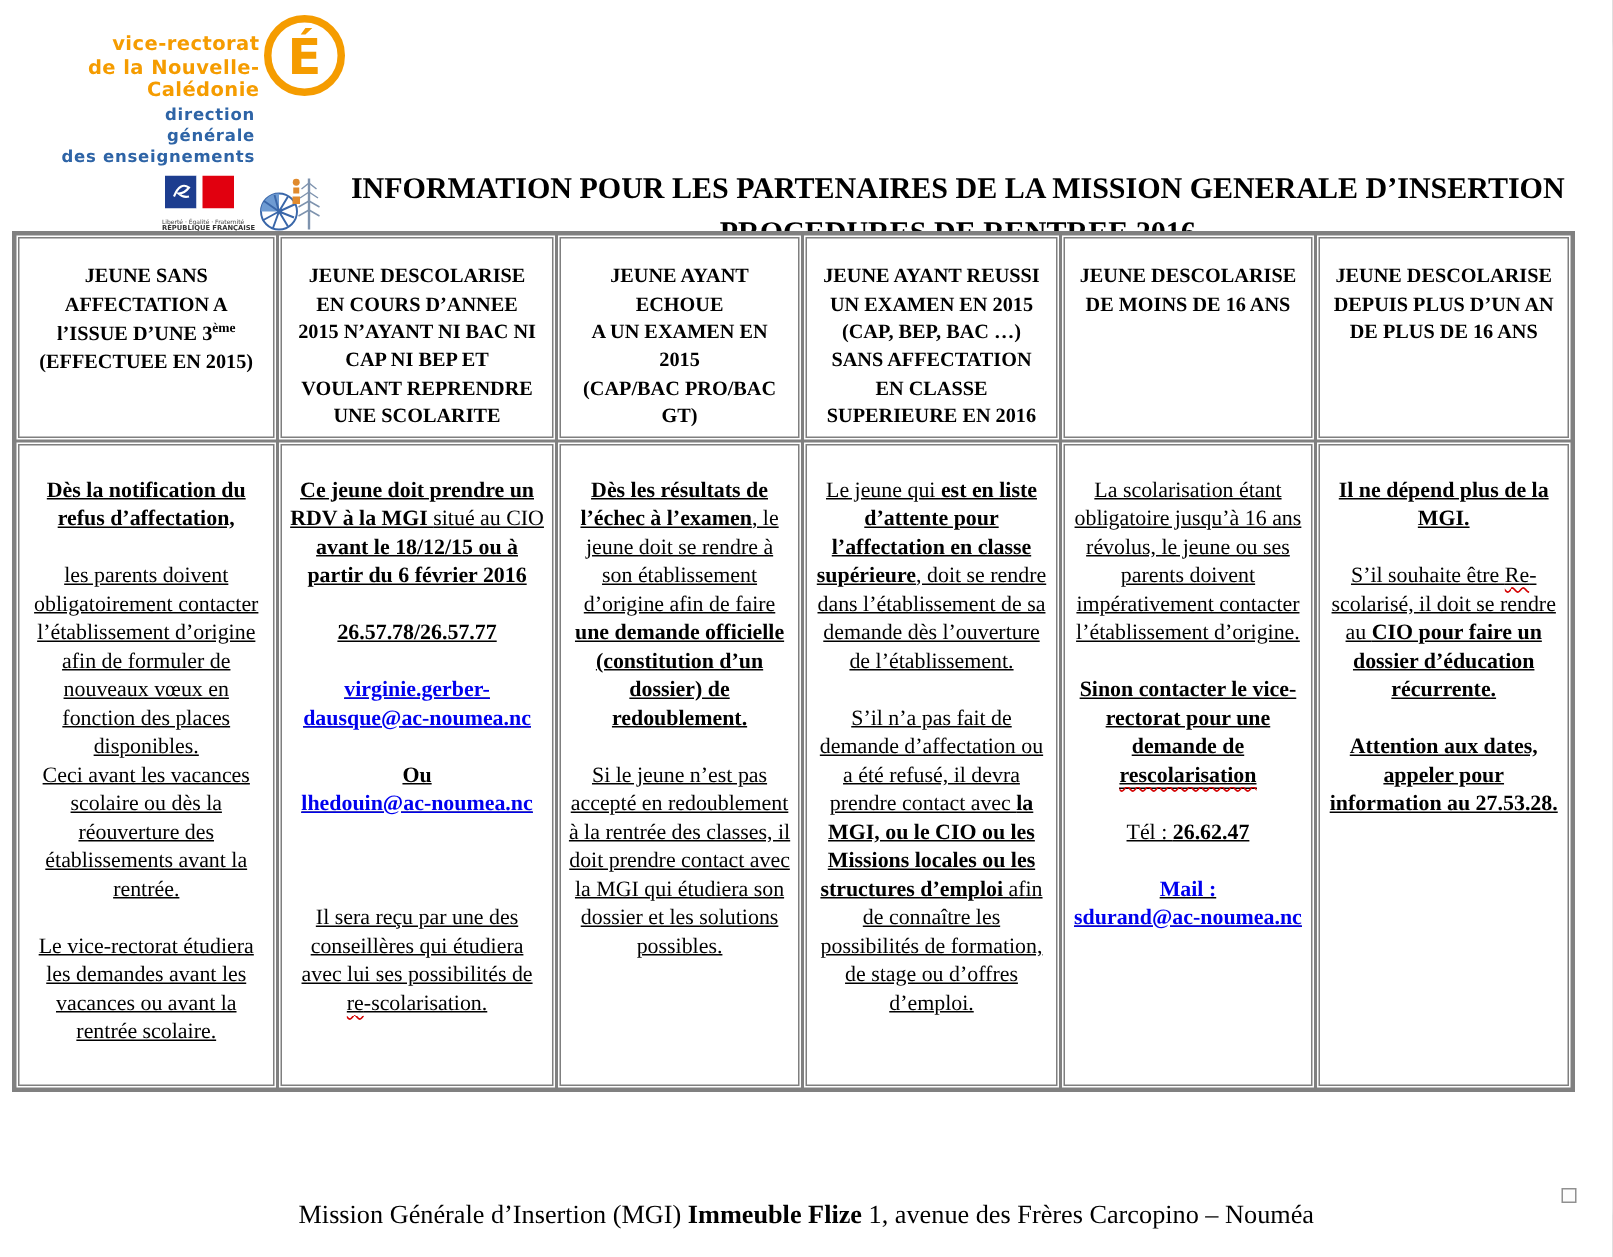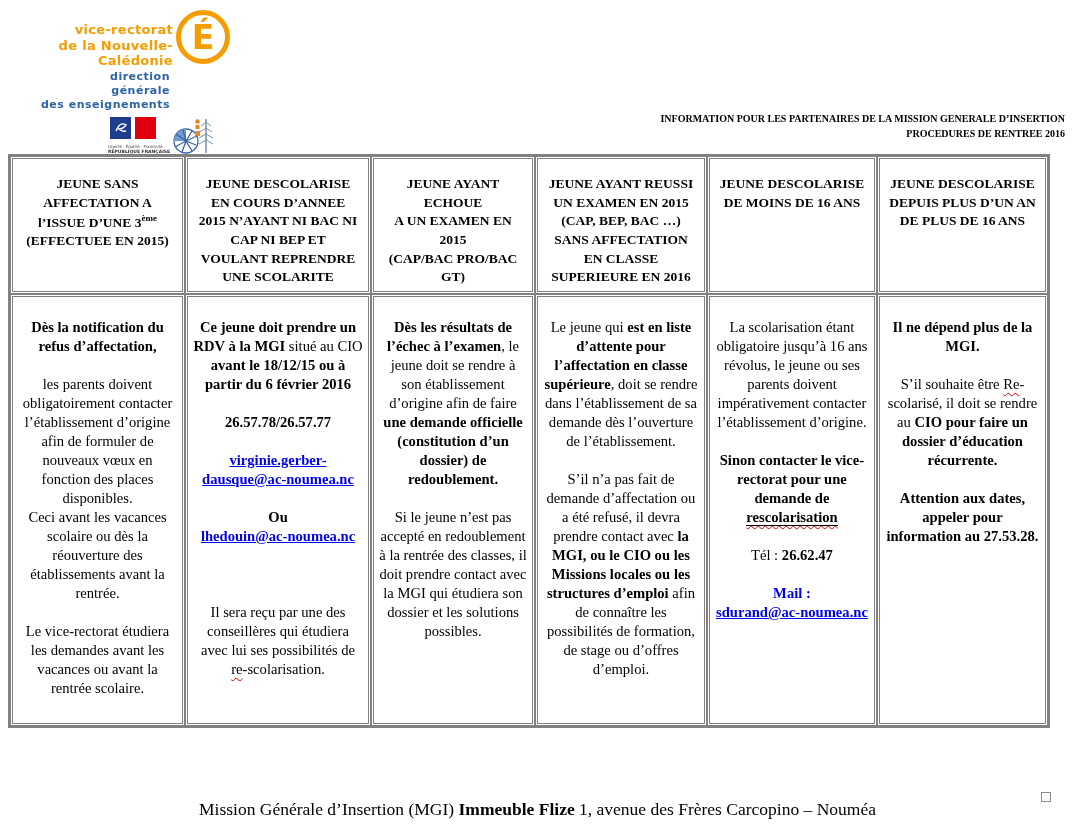--- a/index.html
+++ b/index.html
@@ -30,39 +30,39 @@
   .logo-bottom { display:flex; justify-content:flex-end; gap:10px; margin-right:12px; }
   .rf-block { width:50px; text-align:center; }
   .rf-motto { font-family:"DejaVu Sans", sans-serif; font-size:4px; color:#444; margin-top:1px; white-space:nowrap; }
   .rf-name  { font-family:"DejaVu Sans", sans-serif; font-size:4.5px; font-weight:bold; color:#333; white-space:nowrap; }
   .nc-block { width:50px; text-align:center; }
   .nc-gov  { font-family:"DejaVu Sans", sans-serif; font-size:3.8px; color:#E08A2D; white-space:nowrap; margin-top:1px; }
   .nc-name { font-family:"DejaVu Sans", sans-serif; font-size:6.5px; font-weight:bold; color:#3A67A9; line-height:1.15; white-space:pre-line; }
 
   
   .title {
-    position:absolute; top:112px; left:212px; right:10px; text-align:right;
-    font-weight:bold; font-size:10px; line-height:1.45;
+    position:absolute; top:112px; left:212px; right:10px; text-align:center;
+    font-weight:bold; font-size:20px; line-height:1.45;
   }
 
   
   table.grid {
     position:absolute; left:8px; top:154px; width:1042px; height:520px;
     border-collapse:separate; border-spacing:4px; background:#808080; table-layout:fixed;
   }
   table.grid td {
     background:#fff; border:1px solid #7F7F7F; box-shadow:0 0 0 1px #fff;
     vertical-align:top; text-align:center;
   }
   tr.head td {
     height:131px; font-weight:bold; font-size:13.5px; line-height:1.38;
     white-space:pre-line; padding:16px 3px 4px;
   }
   tr.body td { font-size:14.6px; line-height:19px; padding:21px 5px 6px; }
-  tr.body p { margin:0 0 19px; }
+  tr.body p { margin:0 0 19px;text-decoration:underline; }
   tr.body p.m0 { margin-bottom:0; }
   tr.body p.gap2 { margin-top:19px; }      
   tr.body p.gap3 { margin-top:57px; }      
   .b { font-weight:bold; }
   .link { color:#0000EE; font-weight:bold; text-decoration:underline;text-align:center; }
   .sq { text-decoration:underline; text-decoration-style:wavy; text-decoration-color:#D40000; text-decoration-thickness:1px; text-underline-offset:2.5px; }
   .usolid { border-bottom:1.4px solid #000; }
   sup.hdr { font-size:9px; vertical-align:super;margin-top:45px; }
 
   

